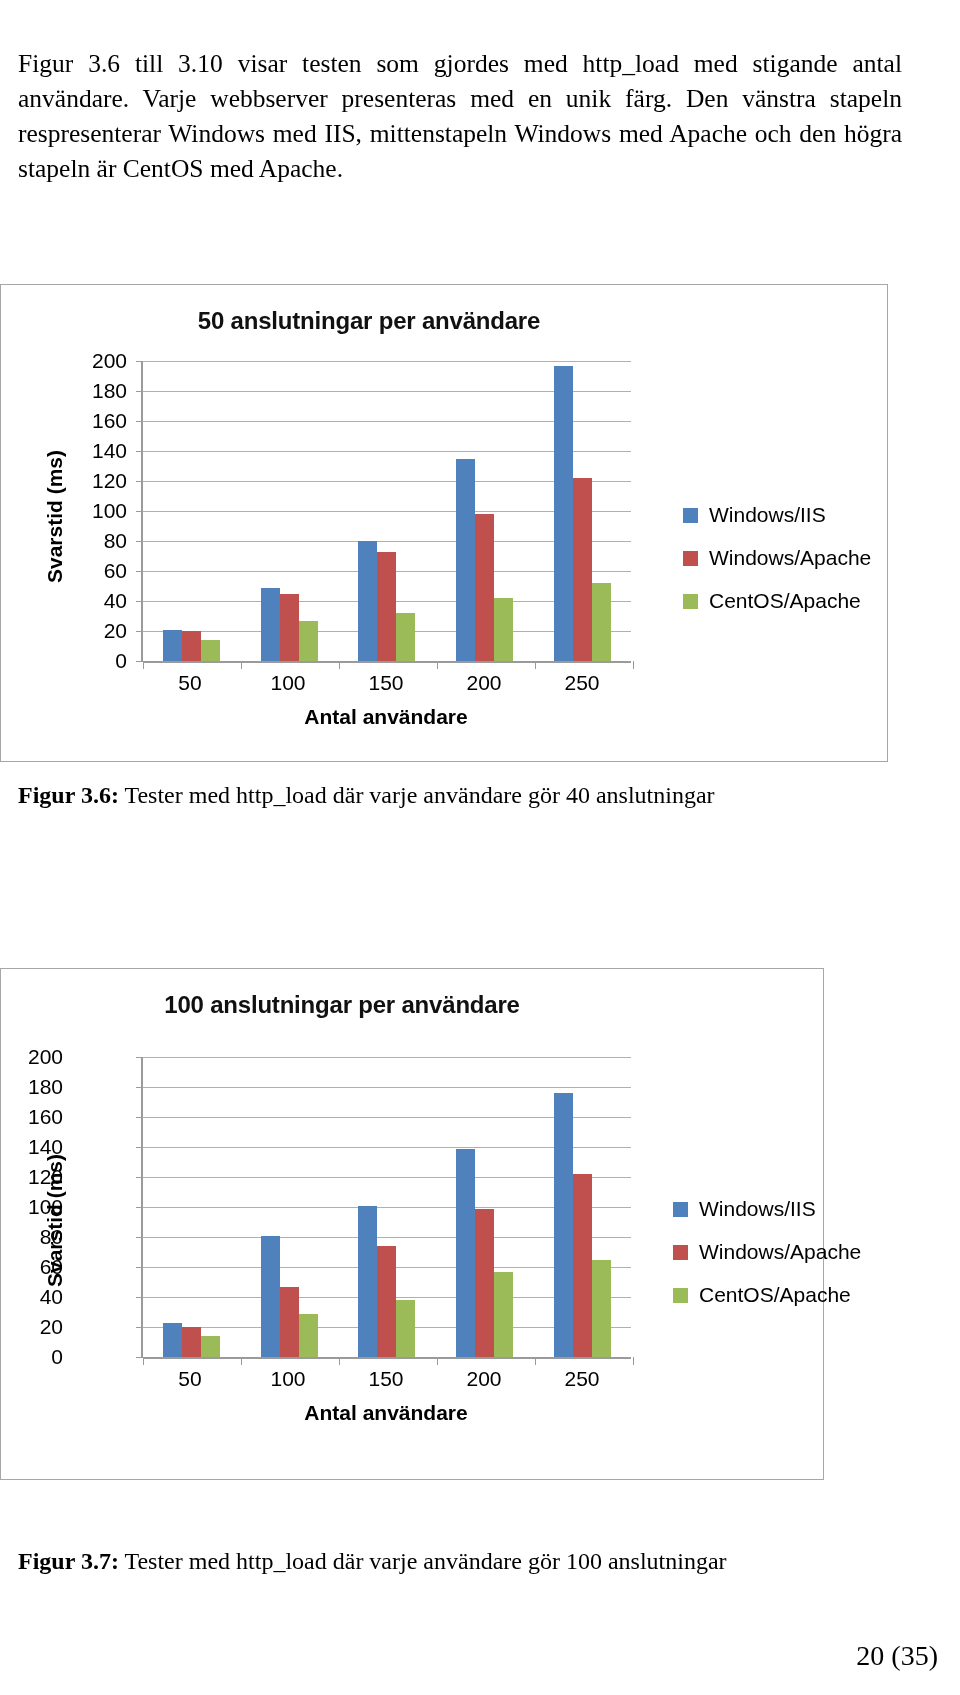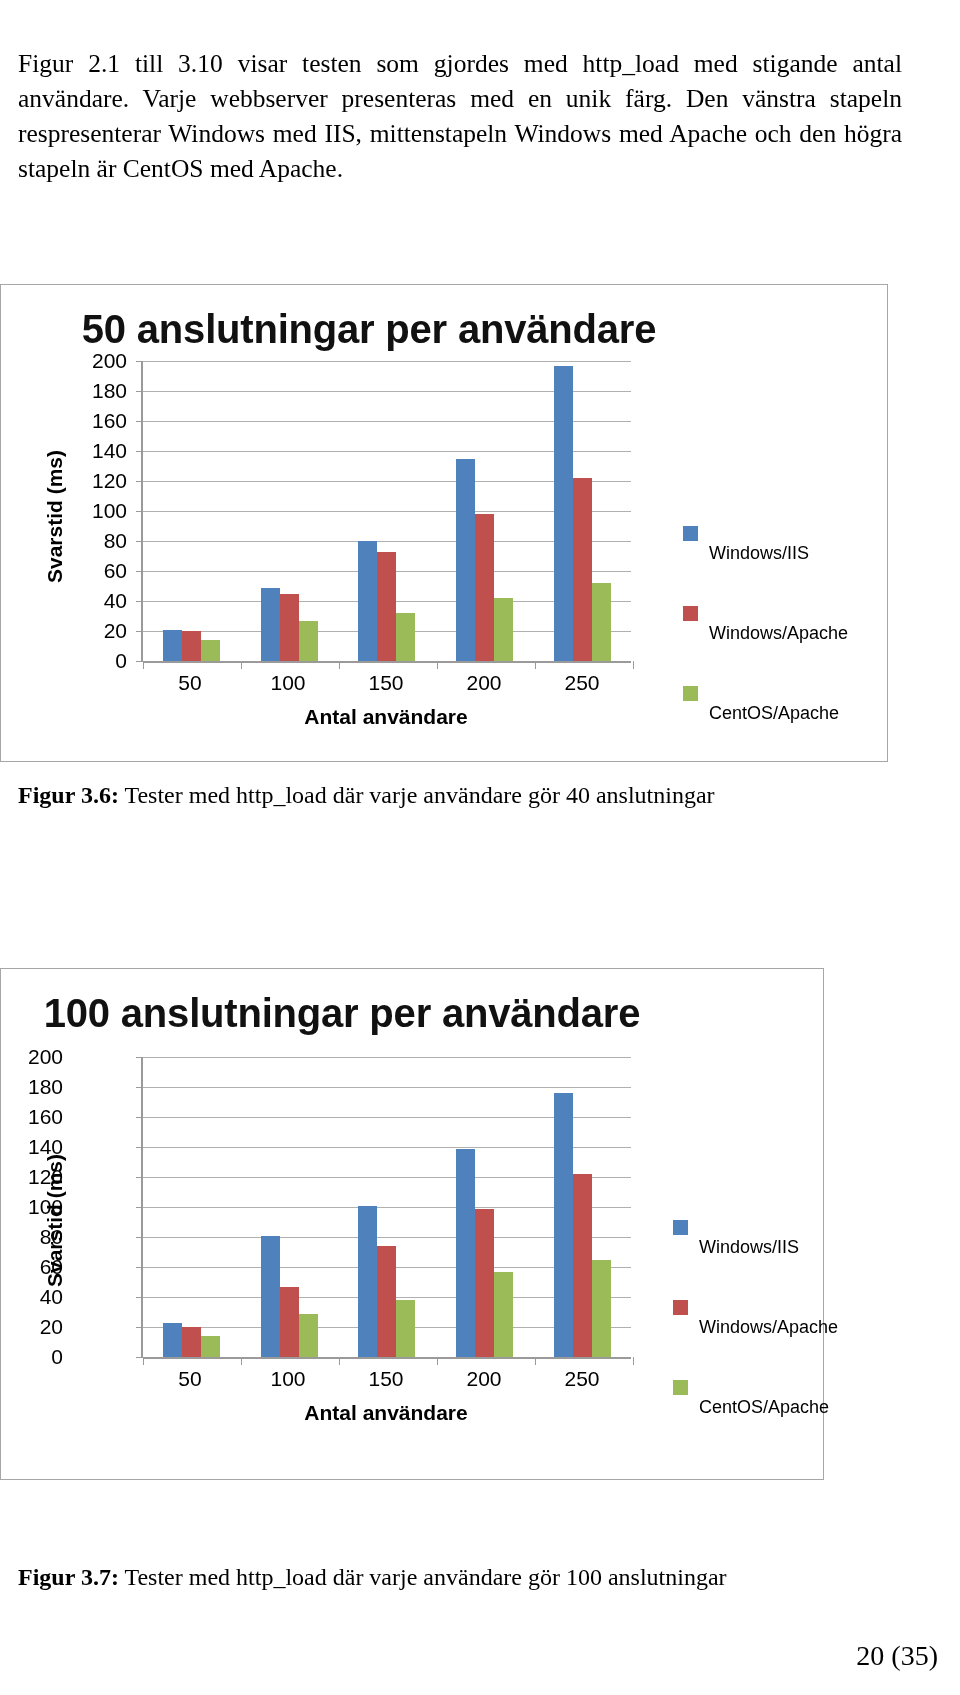--- a/index.html
+++ b/index.html
@@ -28,21 +28,21 @@
   .chart-box{
     position:absolute;box-sizing:border-box;
     border:1px solid #a6a6a6;background:#ffffff;
   }
   #chart1-box{left:0px;top:284px;width:888px;height:478px;}
   #chart2-box{left:0px;top:968px;width:824px;height:512px;}
 
   .chart-title{
     position:absolute;left:0;right:0;text-align:center;
     font-family:"Liberation Sans", sans-serif;
-    font-weight:bold;font-size:40px;color:#111;
+    font-weight:bold;font-size:24px;color:#111;
     letter-spacing:-0.2px;
   }
   #chart1-box .chart-title{top:22px;padding-right:150px;}
   #chart2-box .chart-title{top:22px;padding-right:140px;}
 
   
   .plot{
     position:absolute;
     border-left:2px solid #9a9a9a;
     box-sizing:border-box;
@@ -80,43 +80,43 @@
   .xtick-cell{flex:1;text-align:center;
     font-family:"Liberation Sans", sans-serif;font-size:21px;color:#000;}
   .xtick-mark{position:absolute;width:1px;height:8px;background:#9a9a9a;top:0;}
 
   
   .legend{position:absolute;}
   .legend-row{display:flex;align-items:center;margin-bottom:19px;}
   .legend-swatch{width:15px;height:15px;margin-right:11px;flex:0 0 auto;}
   .legend-label{
     font-family:"Liberation Sans", sans-serif;
-    font-size:18px;color:#000;white-space:nowrap;margin-top:40px;
+    font-size:21px;color:#000;white-space:nowrap;
   }
 
   
   .caption{
     position:absolute;left:18px;
     font-family:"Liberation Serif", serif;font-size:24px;white-space:nowrap;
   }
   .caption b{font-weight:bold;}
   #cap1{top:782px;}
-  #cap2{top:1548px;margin-top:16px;}
+  #cap2{top:1548px;}
   .pagenum{
     position:absolute;right:22px;top:1640px;
     font-family:"Liberation Serif", serif;font-size:28px;
   }
 </style>
 </head>
 <body>
 
 <div class="page">
 
 
-  <div class="body-par">Figur 2.1 till 3.10 visar testen som gjordes med http_load med stigande antal användare. Varje webbserver presenteras med en unik färg. Den vänstra stapeln respresenterar Windows med IIS, mittenstapeln Windows med Apache och den högra stapeln är CentOS med Apache.</div>
+  <div class="body-par">Figur 3.6 till 3.10 visar testen som gjordes med http_load med stigande antal användare. Varje webbserver presenteras med en unik färg. Den vänstra stapeln respresenterar Windows med IIS, mittenstapeln Windows med Apache och den högra stapeln är CentOS med Apache.</div>
 
   <div class="chart-box" id="chart1-box">
     <div class="chart-title">50 anslutningar per användare</div>
     <div class="yaxis-title" id="c1-ytitle" style="left: 42px; top: 298px;">Svarstid (ms)</div>
     <div class="plot" id="c1-plot" style="left: 140px; top: 76px; width: 490px; height: 300px;">
         <div class="grid-line" style="top: 0px;"></div>
         <div class="tick" style="top: 0px;"></div>
         <div class="grid-line" style="top: 30px;"></div>
         <div class="tick" style="top: 30px;"></div>
         <div class="grid-line" style="top: 60px;"></div>

